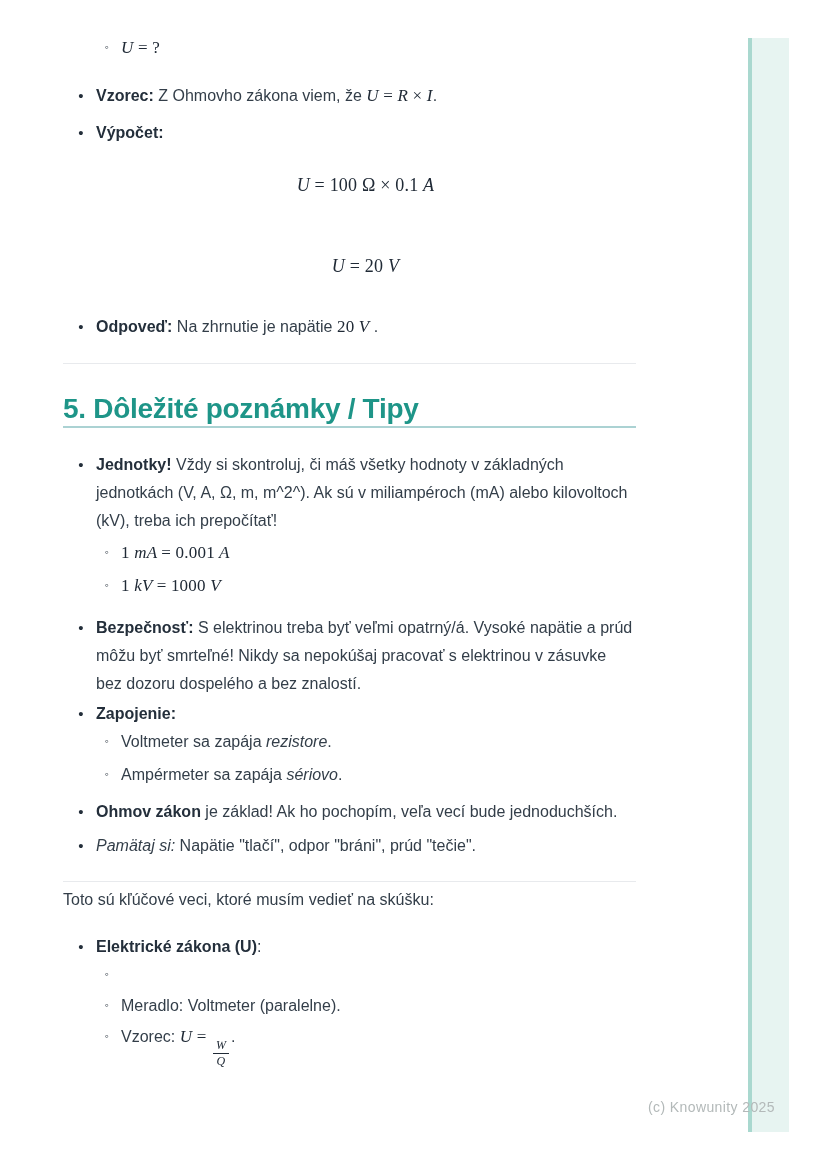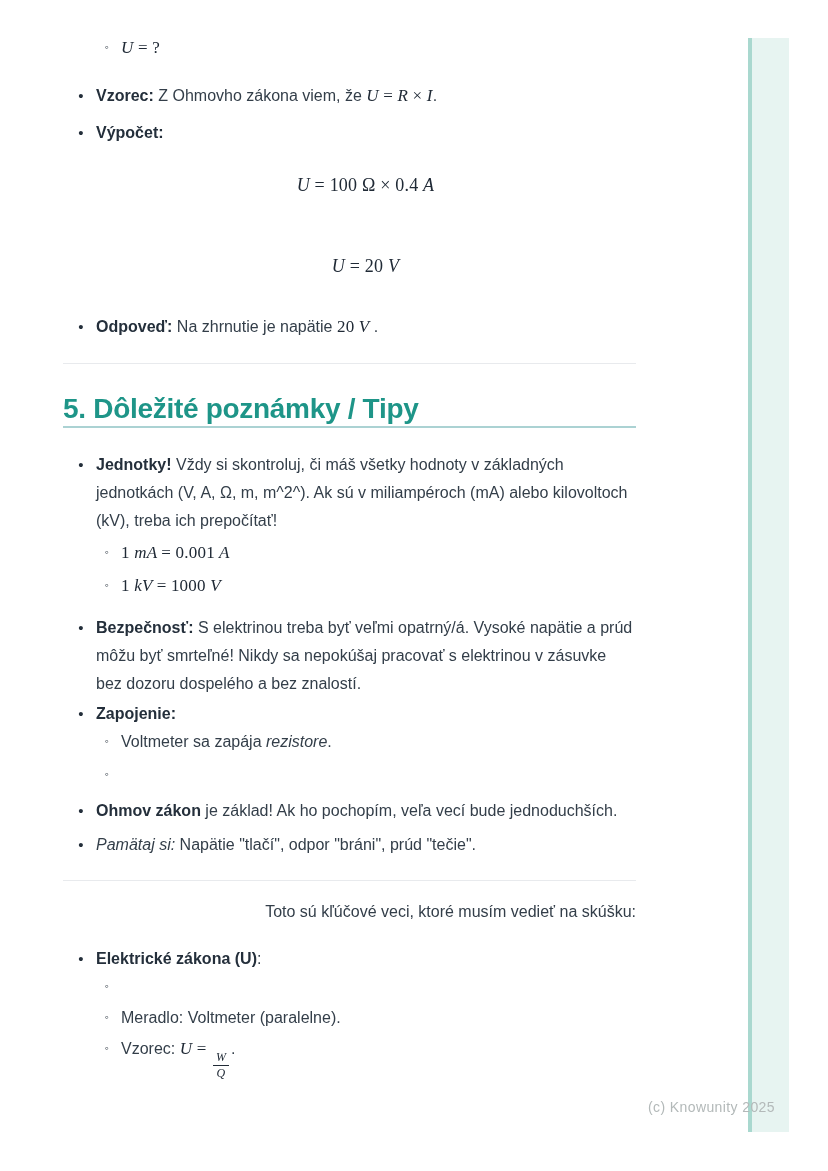--- a/index.html
+++ b/index.html
@@ -111,21 +111,21 @@
       <span class="marker">•</span>
       <span class="li-text"><span class="b">Vzorec:</span><span> Z Ohmovho zákona viem, že </span><span class="math">U <span class="up">=</span> R <span class="up">×</span> I</span><span>.</span></span>
     </div>
 
     <div class="li main" id="r-vypocet">
       <span class="marker">•</span>
       <span class="li-text"><span class="b">Výpočet:</span></span>
     </div>
 
     <div class="formula" id="f-calc">
-      <span class="math">U <span class="up">=</span> <span class="up">100</span> <span class="up">Ω</span> <span class="up">×</span> <span class="up">0.4</span> A</span>
+      <span class="math">U <span class="up">=</span> <span class="up">100</span> <span class="up">Ω</span> <span class="up">×</span> <span class="up">0.1</span> A</span>
     </div>
     <div class="formula" id="f-res">
       <span class="math">U <span class="up">=</span> <span class="up">20</span> V</span>
     </div>
 
     <div class="li main" id="r-odpoved">
       <span class="marker">•</span>
       <span class="li-text"><span class="b">Odpoveď:</span><span> Na zhrnutie je napätie </span><span class="math"><span class="up">20</span> V</span><span> .</span></span>
     </div>
 
@@ -156,36 +156,37 @@
       <span class="marker">•</span>
       <span class="li-text"><span class="b">Zapojenie:</span></span>
     </div>
 
     <div class="li sub" id="r-voltmeter">
       <span class="marker">◦</span>
       <span class="li-text"><span>Voltmeter sa zapája </span><span class="i">rezistore</span><span>.</span></span>
     </div>
     <div class="li sub" id="r-ampermeter">
       <span class="marker">◦</span>
+      <span class="li-text"><span>Ampérmeter sa zapája </span><span class="i">sériovo</span><span>.</span></span>
     </div>
 
     <div class="li main" id="r-ohmov">
       <span class="marker">•</span>
       <span class="li-text"><span class="b">Ohmov zákon</span><span> je základ! Ak ho pochopím, veľa vecí bude jednoduchších.</span></span>
     </div>
 
     <div class="li main" id="r-pamataj">
       <span class="marker">•</span>
       <span class="li-text"><span class="i">Pamätaj si:</span><span> Napätie "tlačí", odpor "bráni", prúd "tečie".</span></span>
     </div>
 
     <hr class="divider" id="div-2">
 
 
-    <p id="r-intro" style="margin:17px 0 0;text-align:right;">Toto sú kľúčové veci, ktoré musím vedieť na skúšku:</p>
+    <p id="r-intro" style="margin:4px 0 0;">Toto sú kľúčové veci, ktoré musím vedieť na skúšku:</p>
 
     <div class="li main" id="r-elektricke">
       <span class="marker">•</span>
       <span class="li-text"><span class="b">Elektrické zákona (U)</span><span>:</span></span>
     </div>
 
     <div class="li sub" id="r-jednotka">
       <span class="marker">◦</span>
     </div>
     <div class="li sub" id="r-meradlo">

